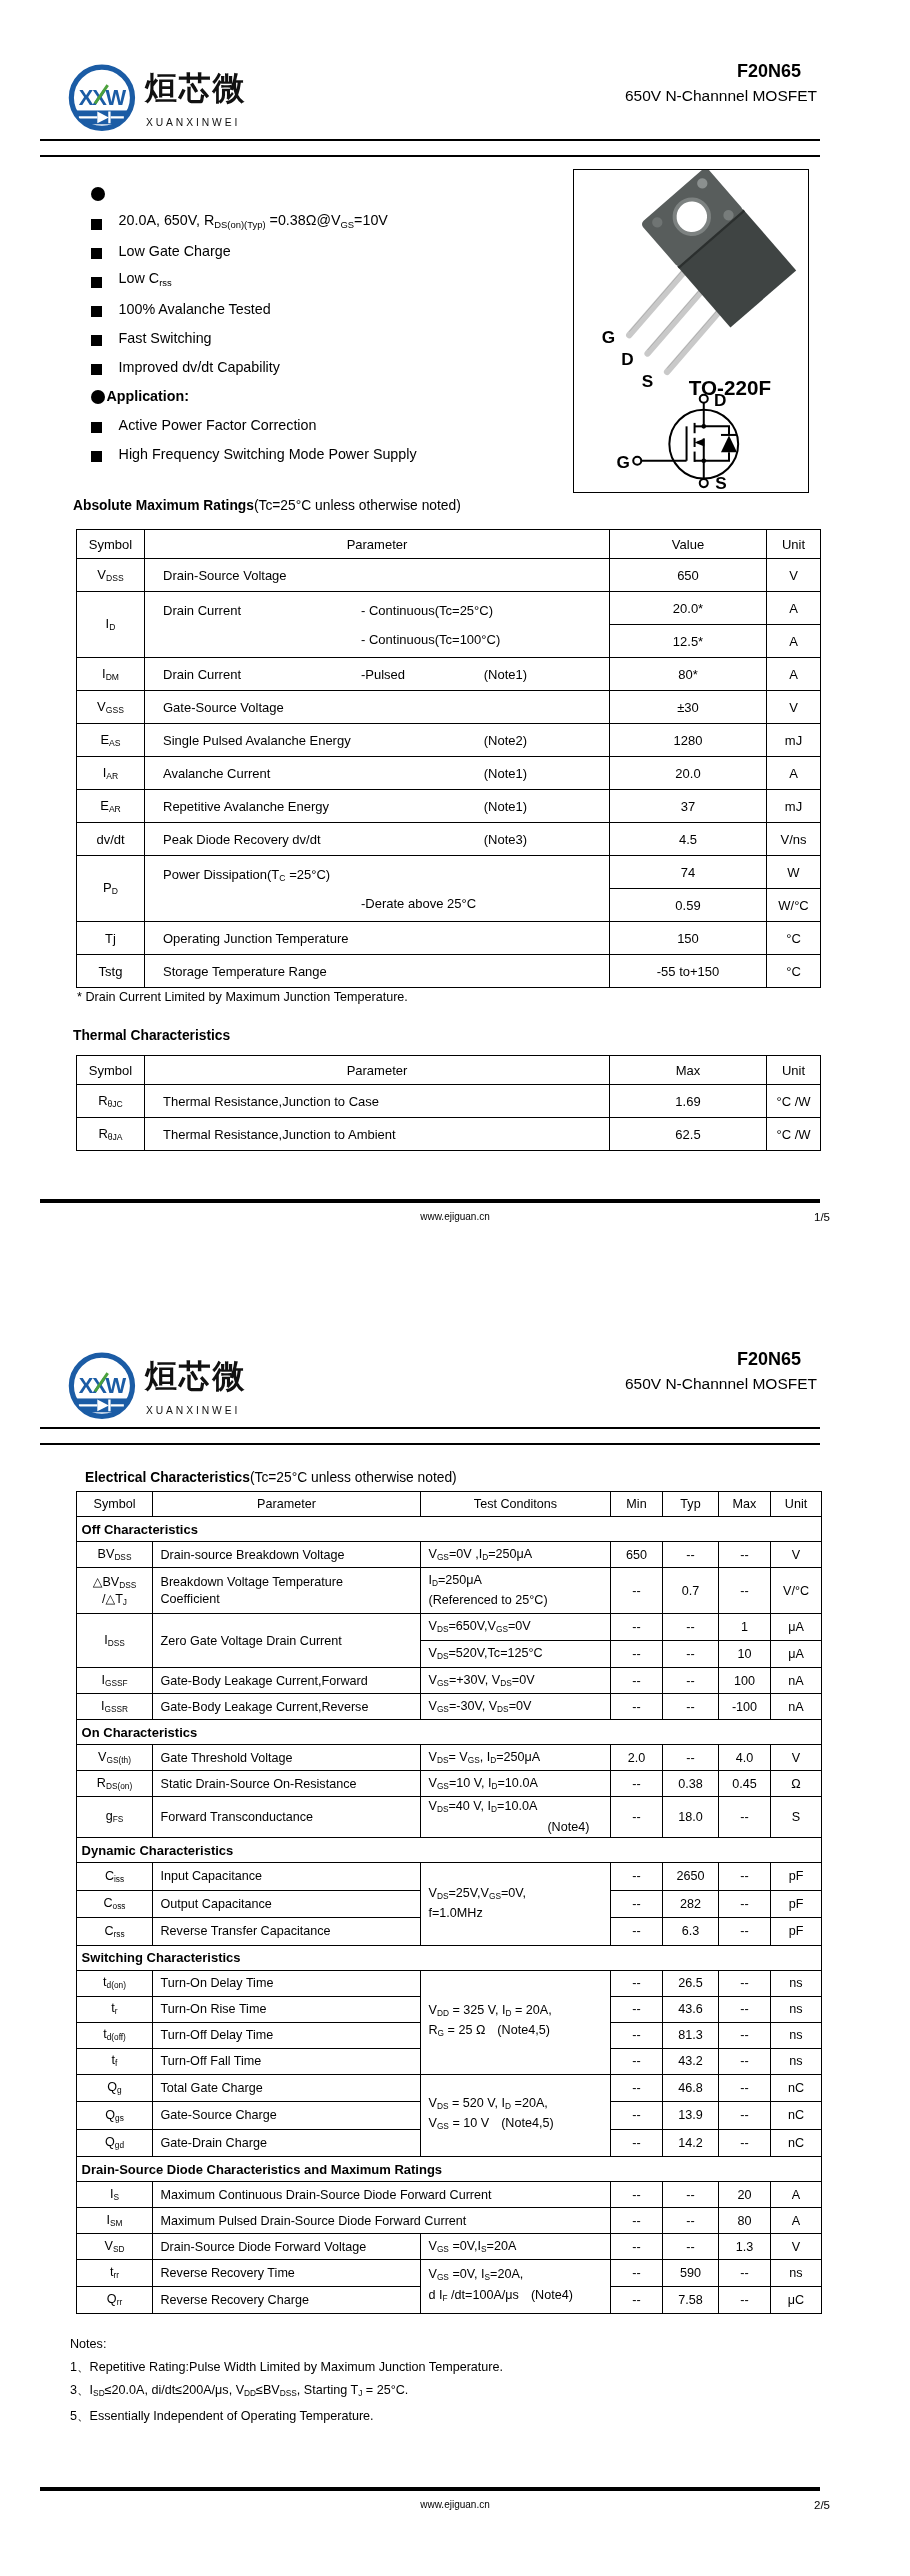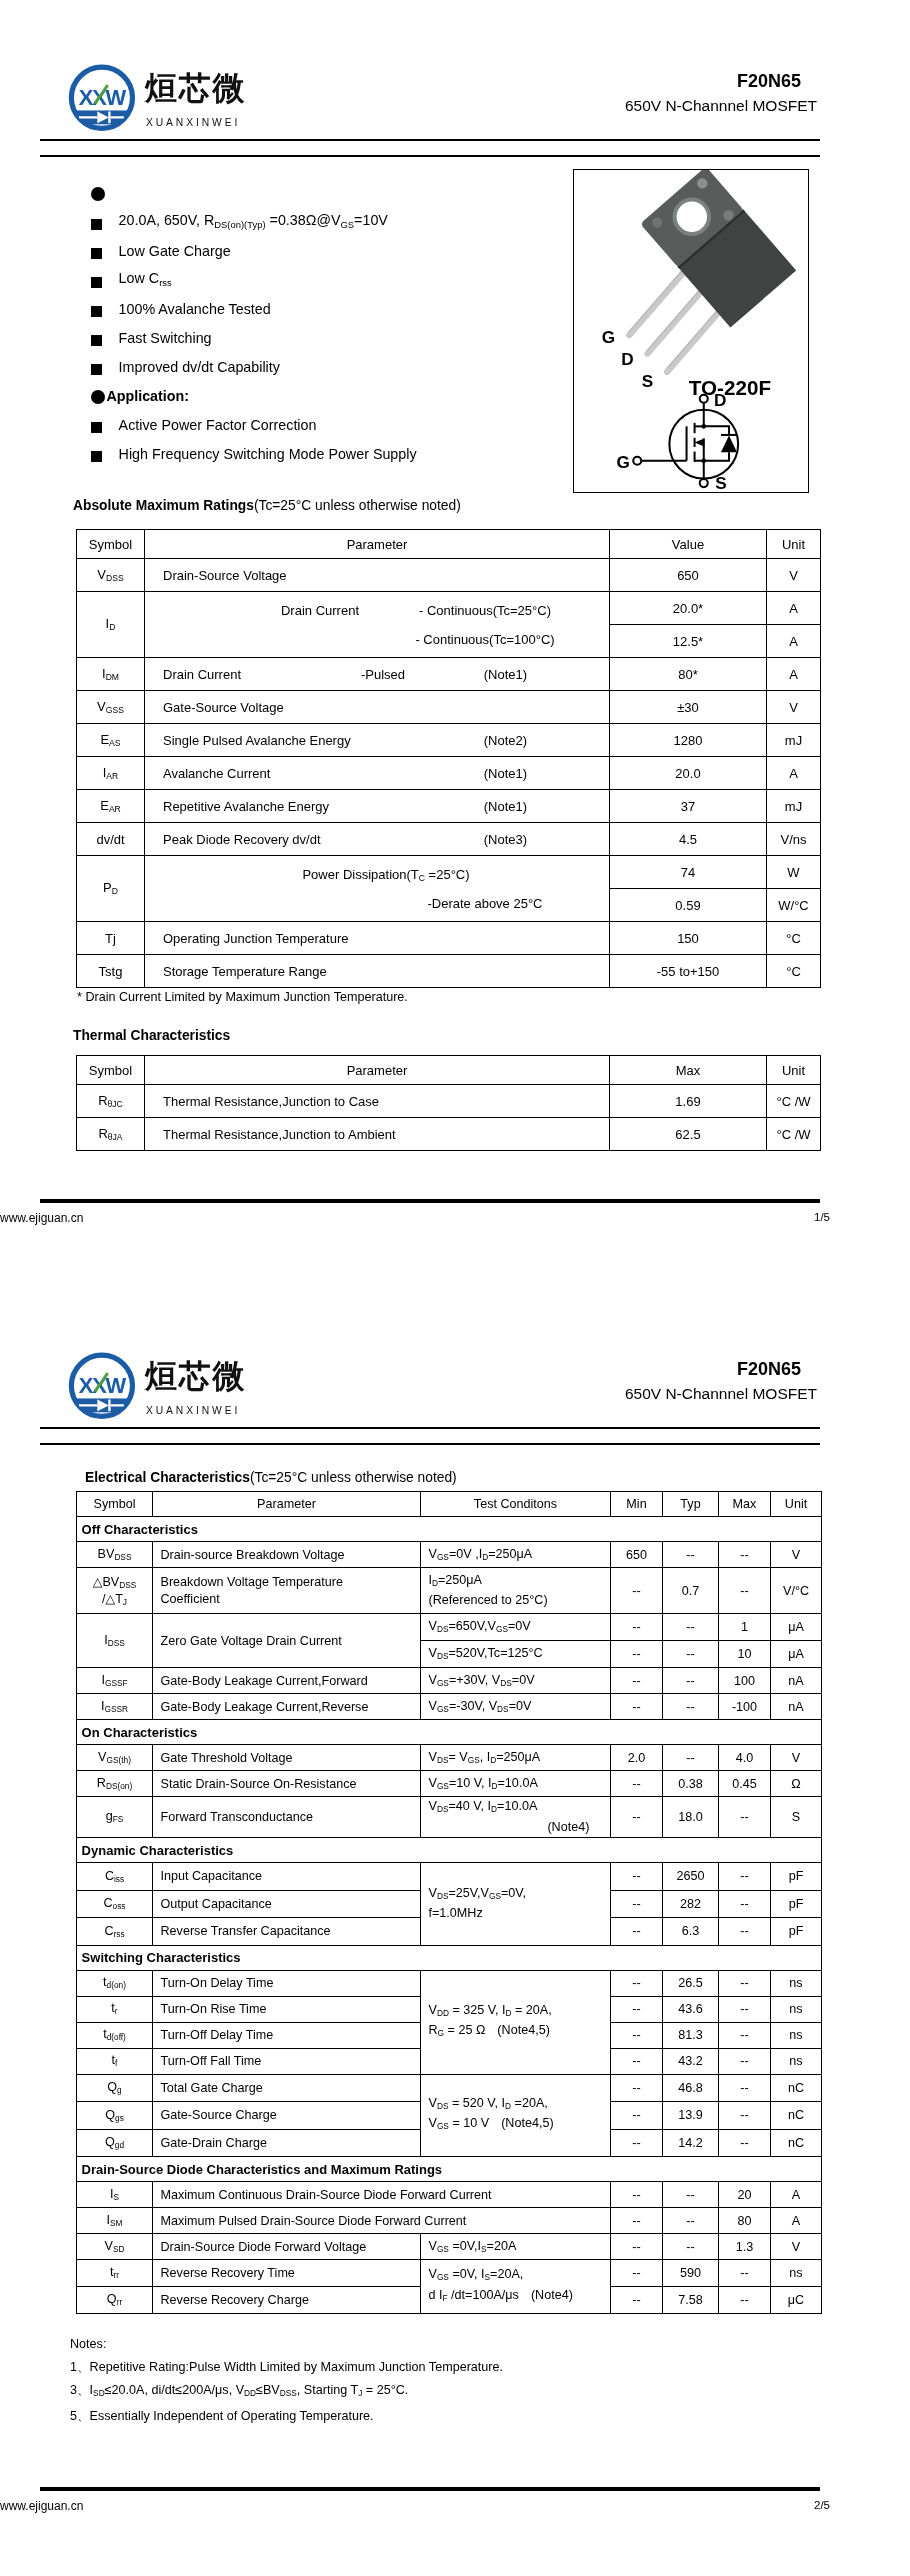--- a/index.html
+++ b/index.html
@@ -5,21 +5,21 @@
   html,body{margin:0;padding:0;background:#ffffff;}
   body{width:910px;font-family:"Liberation Sans",sans-serif;color:#000;}
   .doc{position:relative;width:910px;height:2576px;background:#fff;}
   .page{position:absolute;left:0;width:910px;height:1288px;background:#fff;}
   #pg1{top:0;} #pg2{top:1288px;}
 
   
   .logo{position:absolute;left:65px;top:62px;width:75px;height:75px;}
   .brand-cn{position:absolute;left:145px;top:67px;font-size:32px;font-weight:bold;letter-spacing:1.7px;color:#111;}
   .brand-en{position:absolute;left:146px;top:117px;font-size:10.3px;letter-spacing:2.9px;color:#111;}
-  .titleblk{position:absolute;right:93px;top:71px;text-align:right;}
+  .titleblk{position:absolute;right:93px;top:61px;text-align:right;}
   .part{font-size:18px;font-weight:bold;padding-right:16px;}
   .subtitle{font-size:15.5px;margin-top:4.6px;}
   .rule{position:absolute;left:40px;width:780px;background:#000;height:2.3px;}
   .r1{top:139px;} .r2{top:155px;}
 
   
   .features{position:absolute;left:91px;top:177px;}
   .feat{display:flex;align-items:flex-end;height:29px;font-size:14.3px;white-space:nowrap;}
   .feat.dotonly{height:24px;}
   .sq{width:11px;height:11px;background:#000;margin-right:16.6px;flex:none;}
@@ -45,21 +45,21 @@
   .tbl td{border:1.1px solid #000;padding:0;vertical-align:middle;overflow:hidden;}
   .tbl .c{text-align:center;}
   .amr,.thermal{left:76px;width:743px;}
   .amr{top:529px;} .thermal{top:1055px;}
   .amr td,.thermal td{font-size:13px;}
   .amr tr,.thermal tr{height:33px;}
   .amr .hrow,.thermal .hrow{height:29px;}
   .tbl .p{text-align:left;padding-left:18px;position:relative;}
   .pm{display:inline-block;width:198px;}
   .pnote{position:absolute;left:73%;top:50%;transform:translateY(-50%);}
-  .pline{height:29px;line-height:29px;white-space:nowrap;text-align:center;}
+  .pline{height:29px;line-height:29px;white-space:nowrap;}
   .footnote{position:absolute;left:77px;top:990px;font-size:12.6px;}
 
   .ec{left:76px;top:203px;width:743px;}
   .ec td{font-size:12.6px;}
   .ec tr{height:26px;}
   .ec .hrow{height:25px;}
   .ec .secrow{height:25px;}
   .ec .secrow td{font-weight:bold;font-size:13px;text-align:left;padding-left:4.6px;}
   .ec .p{padding-left:7.5px;}
   .ec .t{text-align:left;padding-left:7.5px;}
@@ -69,21 +69,21 @@
   .tline{line-height:17px;white-space:nowrap;}
 
   .rt-sub{font-size:0.66em;vertical-align:-0.28em;}
   .rt-note{padding-left:12px;}
 
   
   .notes{position:absolute;left:70px;top:1045px;font-size:12.6px;line-height:23px;}
 
   
   .footline{position:absolute;left:40px;width:780px;height:4px;background:#000;top:1199px;}
-  .footsite{position:absolute;left:0;width:910px;text-align:left;top:1211px;font-size:12px;}
+  .footsite{position:absolute;left:0;width:910px;text-align:center;top:1211px;font-size:10px;}
   .footpage{position:absolute;right:80px;top:1211px;font-size:11.5px;}
 </style>
 </head>
 <body>
 
 <div class="doc">
 
   <section class="page" id="pg1">
 
     <div class="logo">

